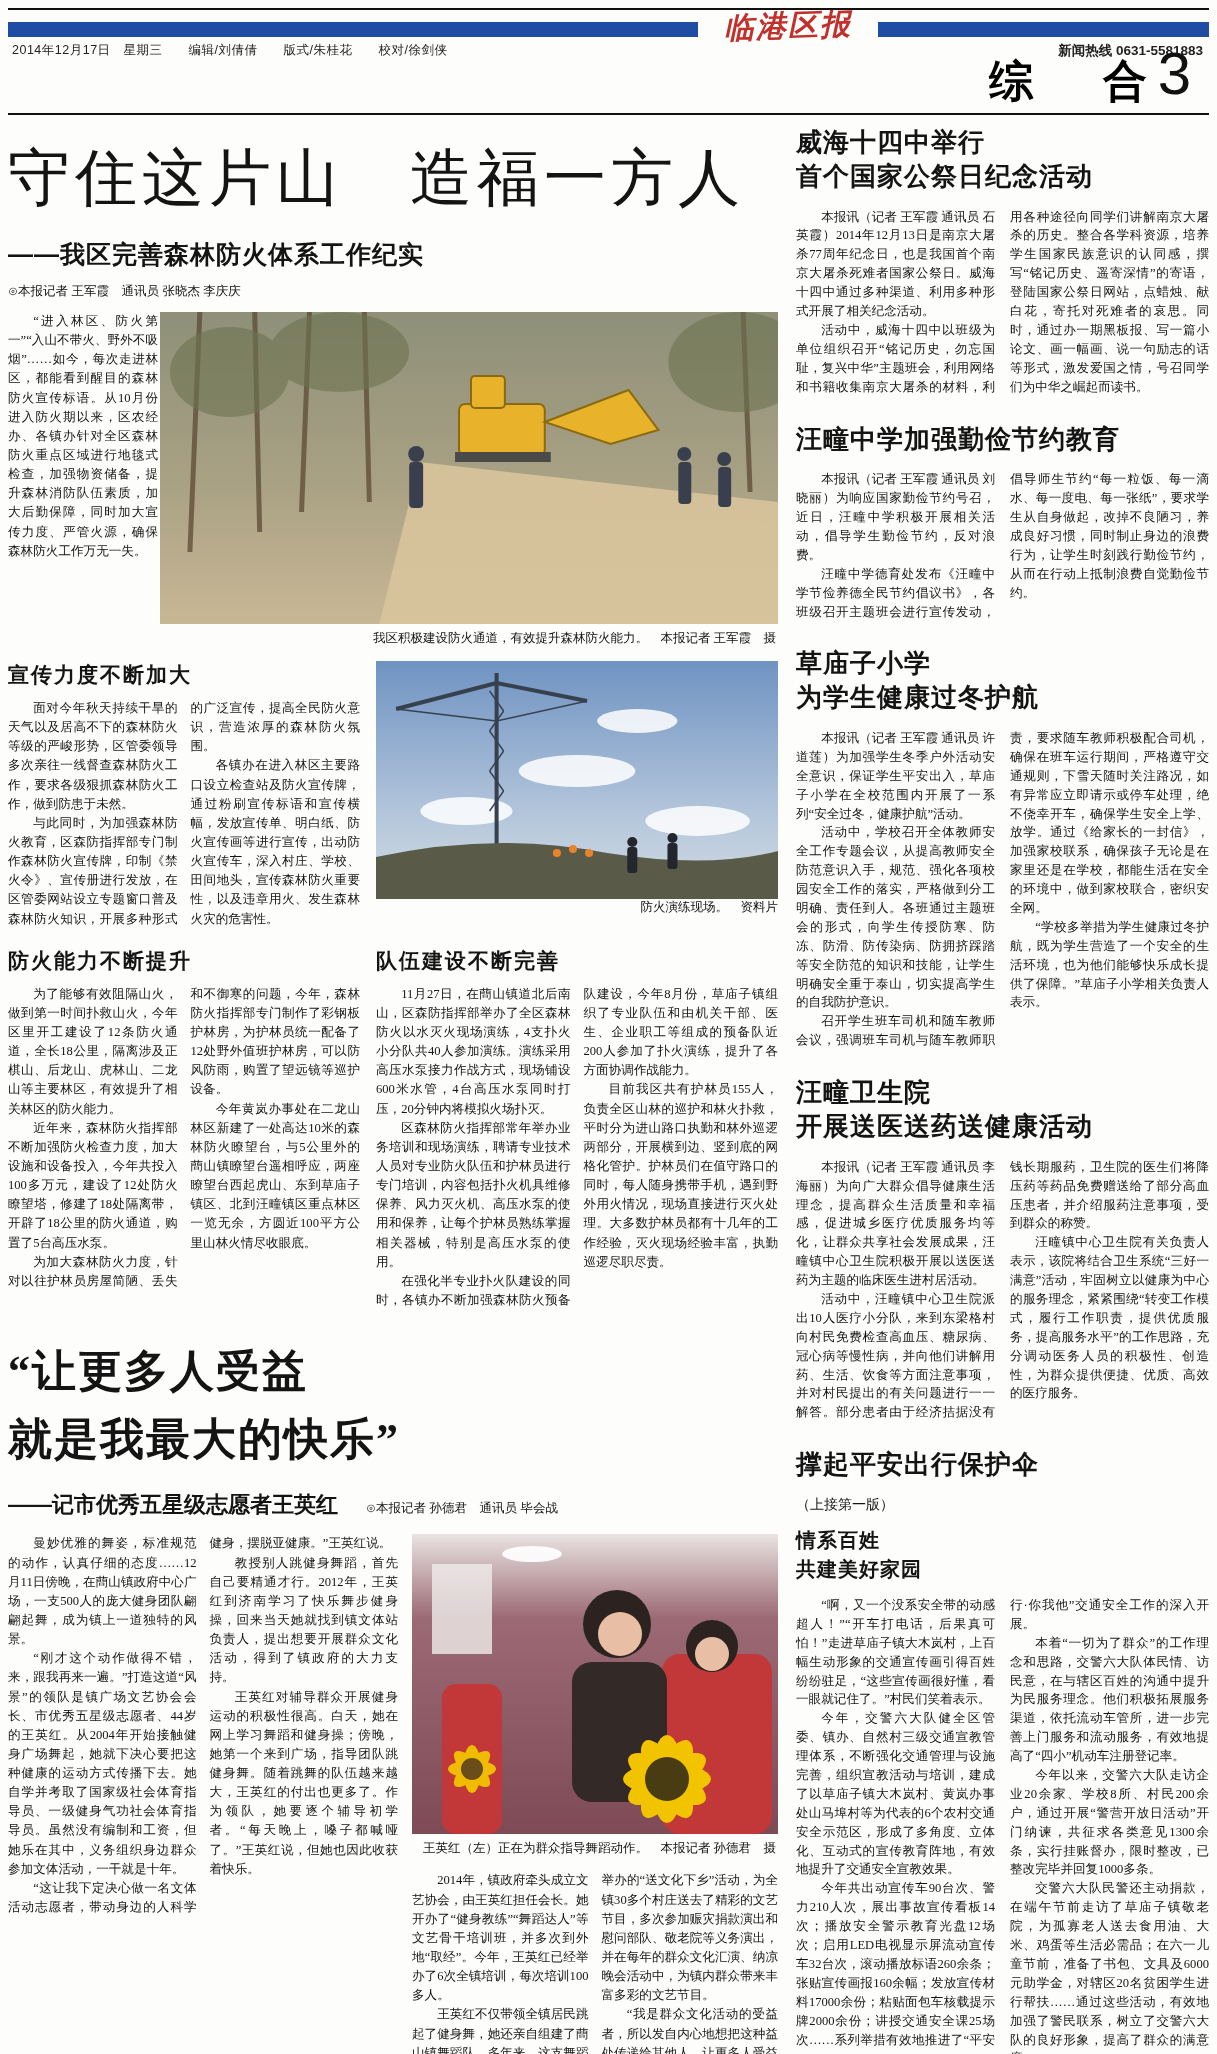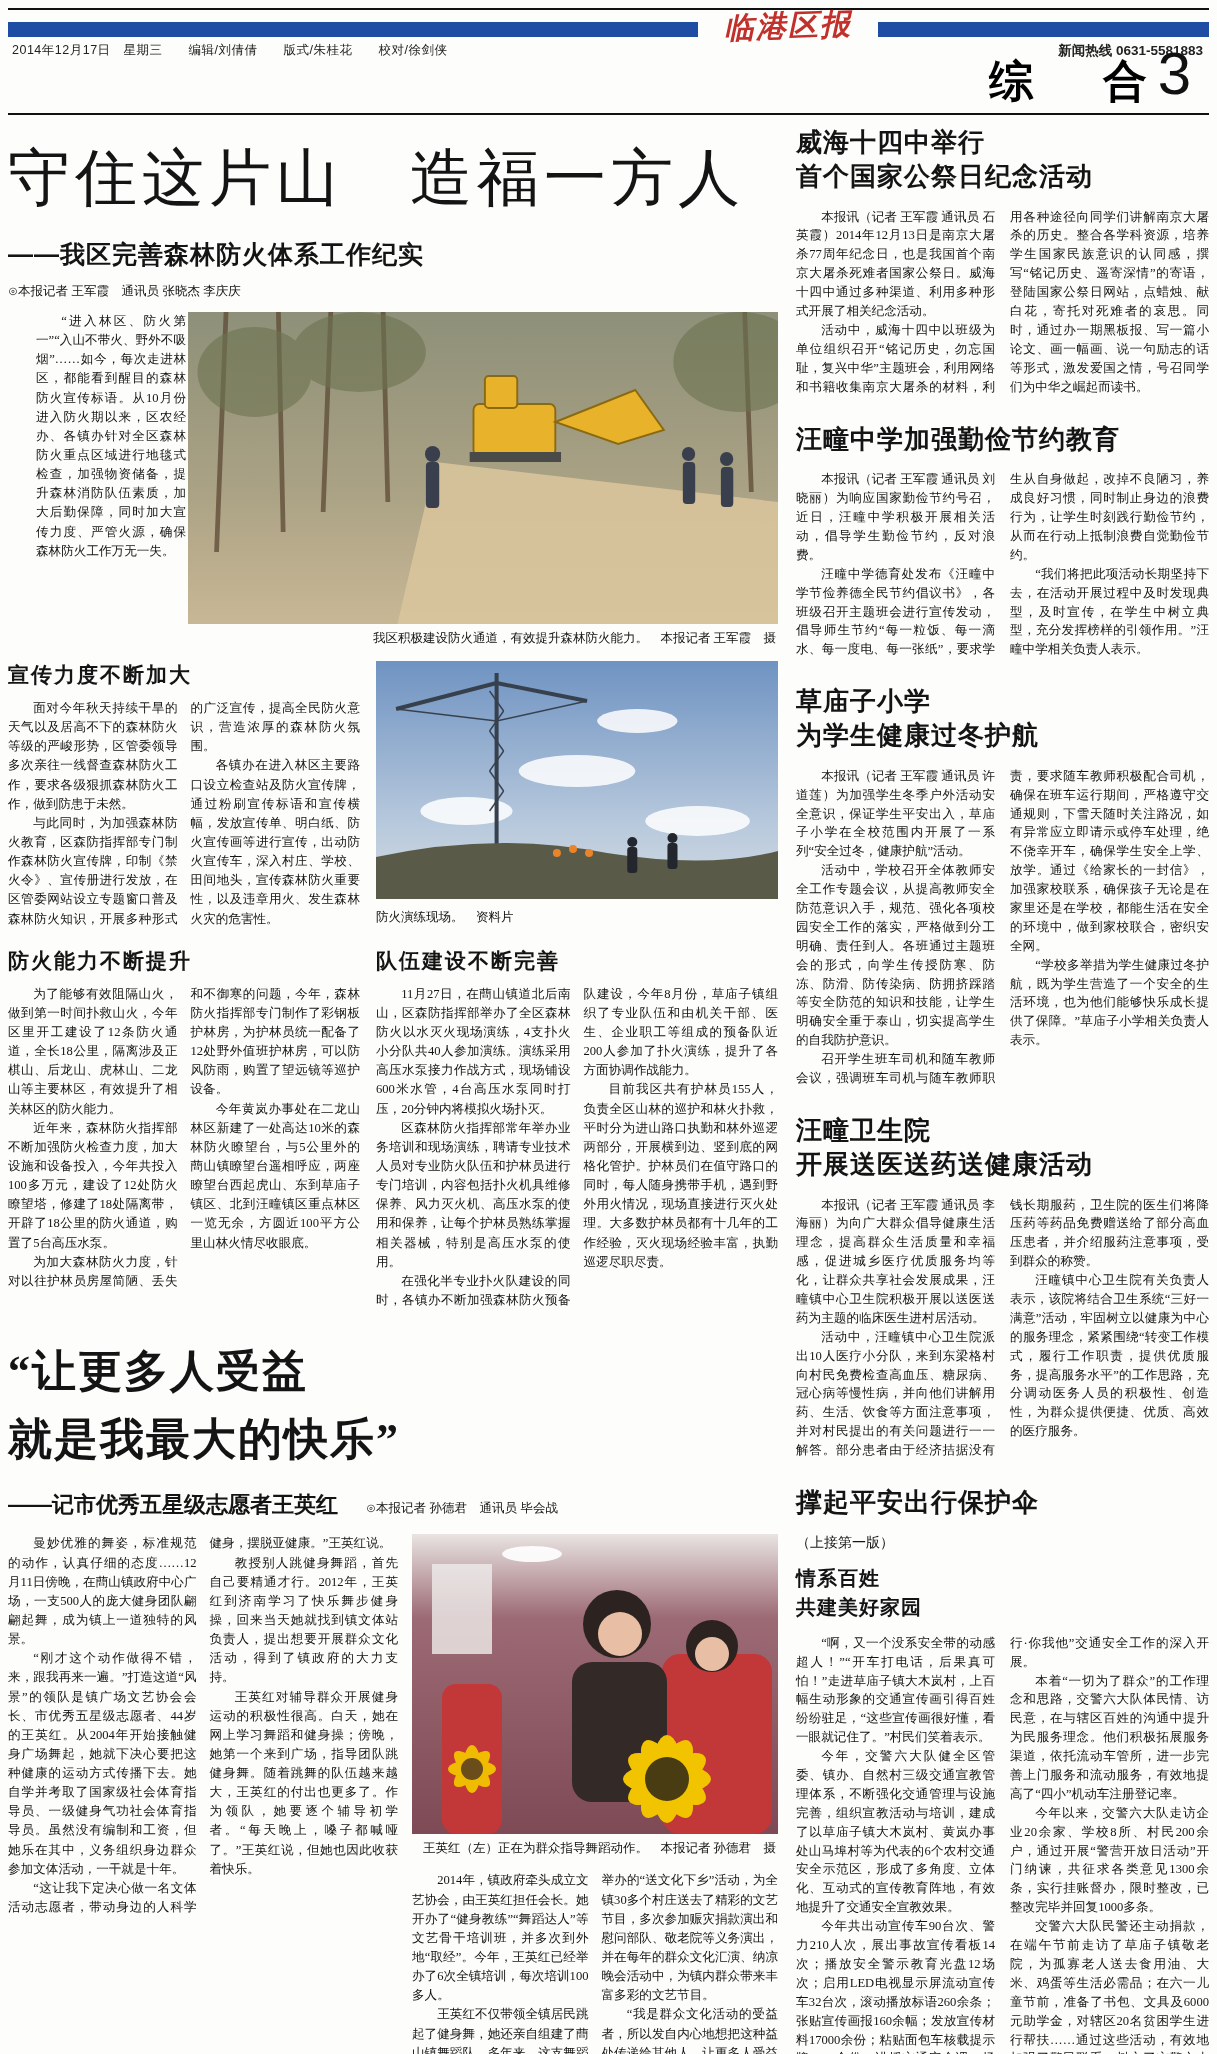--- a/index.html
+++ b/index.html
@@ -32,30 +32,30 @@
   .body-text p{margin:0;text-indent:2em;}
   .cols2{column-count:2;column-gap:13px;}
   .caption{font-size:12.5px;color:#111;}
   h1,h2,h3{margin:0;}
   
   .fire h1{font-size:62px;font-weight:400;letter-spacing:5px;white-space:nowrap;
            font-family:"Liberation Serif",serif;margin-top:12px;}
   .fire .subhead{font-size:25px;font-weight:700;margin-top:18px;letter-spacing:1px;
                  font-family:"Liberation Sans",sans-serif;}
   .byline{font-size:12.5px;margin-top:12px;font-family:"Liberation Sans",sans-serif;}
-  .bandA{display:flex;gap:2px;margin-top:12px;margin-left:28px;}
+  .bandA{display:flex;gap:2px;margin-top:12px;}
   .intro-col{width:150px;flex:none;}
   .photo-frame{position:relative;overflow:hidden;background:#889;}
   .photo1{flex:1;height:312px;}
   .cap-right{text-align:right;margin:6px 2px 14px 0;}
   .bandB{display:flex;gap:16px;margin-top:6px;}
   .bandB .txt{width:352px;flex:none;}
   .bandB .pho{flex:1;}
   .photo2{height:238px;}
-  .cap-center{text-align:left;margin-top:10px;}
+  .cap-center{text-align:right;margin-top:0;}
   .bandC{display:flex;gap:16px;margin-top:18px;}
   .bandC .blk1{width:352px;flex:none;}
   .bandC .blk2{flex:1;}
   .sec-head{font-family:Liberation Serif, serif;font-size:21px;font-weight:800;
             letter-spacing:2px;margin-bottom:10px;}
   
   .rail article{margin-bottom:26px;}
   .rail h2{font-family:"Liberation Sans",sans-serif;font-size:26px;font-weight:900;
            line-height:1.3;letter-spacing:1px;margin-bottom:14px;}
   .rail .body-text{font-size:12.6px;line-height:1.5;}
@@ -307,21 +307,20 @@
       </div>
     </article>
 
     <article>
       <h2>
         <span>汪疃中学加强勤俭节约教育</span>
       </h2>
       <div class="body-text cols2">
         <p>本报讯（记者 王军霞 通讯员 刘晓丽）为响应国家勤俭节约号召，近日，汪疃中学积极开展相关活动，倡导学生勤俭节约，反对浪费。</p>
         <p>汪疃中学德育处发布《汪疃中学节俭养德全民节约倡议书》，各班级召开主题班会进行宣传发动，倡导师生节约“每一粒饭、每一滴水、每一度电、每一张纸”，要求学生从自身做起，改掉不良陋习，养成良好习惯，同时制止身边的浪费行为，让学生时刻践行勤俭节约，从而在行动上抵制浪费自觉勤俭节约。</p>
-        <p>“我们将把此项活动长期坚持下去，在活动开展过程中及时发现典型，及时宣传，在学生中树立典型，充分发挥榜样的引领作用。”汪疃中学相关负责人表示。</p>
       </div>
     </article>
 
     <article>
       <h2>
         <span>草庙子小学</span><br>
         <span>为学生健康过冬护航</span>
       </h2>
       <div class="body-text cols2">
         <p>本报讯（记者 王军霞 通讯员 许道莲）为加强学生冬季户外活动安全意识，保证学生平安出入，草庙子小学在全校范围内开展了一系列“安全过冬，健康护航”活动。</p>

